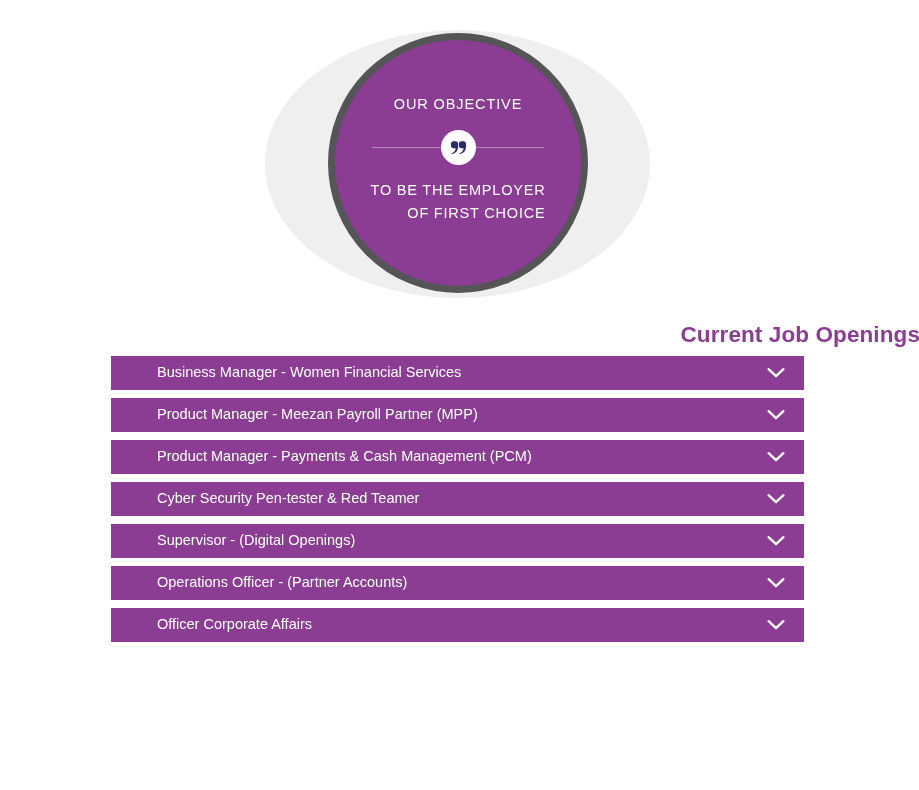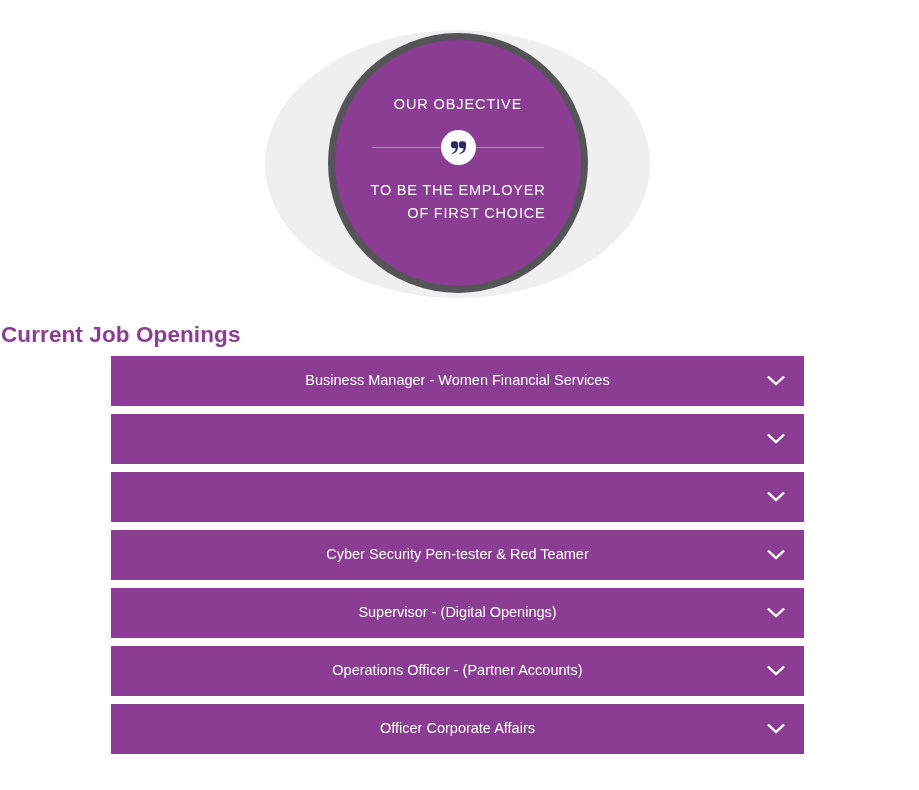--- a/index.html
+++ b/index.html
@@ -104,43 +104,43 @@
     line-height: 1.55;
     white-space: pre-line;
   }
 
   
   .section-heading {
     position: absolute;
     left: 1px;
     top: 322px;
     width: 919px;
-    text-align: left;
+    text-align: right;
     color: #8a3d92;
     font-size: 22.5px;
     font-weight: bold;
     letter-spacing: 0.1px;
   }
 
   
   .accordion {
     position: absolute;
     left: 111px;
     top: 356px;
     width: 693px;
   }
 
   .accordion-item {
     position: relative;
-    height: 50px;
+    height: 34px;
     margin-bottom: 8px;
     background: #8a3d92;
     display: flex;
     align-items: center;
-    justify-content: center;
+    justify-content: flex-start;
     cursor: pointer;
   }
   .accordion-item:last-child { margin-bottom: 0; }
 
   .accordion-label {
     color: #ffffff;
     font-size: 14.5px;
     font-weight: 400;
     text-align: center;
     padding: 0 46px;
@@ -194,28 +194,30 @@
     <div class="accordion-item">
       <span class="accordion-label">Business Manager - Women Financial Services</span>
       <span class="accordion-chevron">
         <svg width="18" height="12" viewBox="0 0 18 12" xmlns="http://www.w3.org/2000/svg">
           <path d="M1.6 2.2 L9 9.2 L16.4 2.2" fill="none" stroke="#ffffff" stroke-width="2.3" stroke-linecap="round" stroke-linejoin="round"></path>
         </svg>
       </span>
     </div>
 
     <div class="accordion-item">
-      <span class="accordion-chevron">
-        <svg width="18" height="12" viewBox="0 0 18 12" xmlns="http://www.w3.org/2000/svg">
-          <path d="M1.6 2.2 L9 9.2 L16.4 2.2" fill="none" stroke="#ffffff" stroke-width="2.3" stroke-linecap="round" stroke-linejoin="round"></path>
-        </svg>
-      </span>
-    </div>
-
-    <div class="accordion-item">
+      <span class="accordion-label">Product Manager - Meezan Payroll Partner (MPP)</span>
+      <span class="accordion-chevron">
+        <svg width="18" height="12" viewBox="0 0 18 12" xmlns="http://www.w3.org/2000/svg">
+          <path d="M1.6 2.2 L9 9.2 L16.4 2.2" fill="none" stroke="#ffffff" stroke-width="2.3" stroke-linecap="round" stroke-linejoin="round"></path>
+        </svg>
+      </span>
+    </div>
+
+    <div class="accordion-item">
+      <span class="accordion-label">Product Manager - Payments &amp; Cash Management (PCM)</span>
       <span class="accordion-chevron">
         <svg width="18" height="12" viewBox="0 0 18 12" xmlns="http://www.w3.org/2000/svg">
           <path d="M1.6 2.2 L9 9.2 L16.4 2.2" fill="none" stroke="#ffffff" stroke-width="2.3" stroke-linecap="round" stroke-linejoin="round"></path>
         </svg>
       </span>
     </div>
 
     <div class="accordion-item">
       <span class="accordion-label">Cyber Security Pen-tester &amp; Red Teamer</span>
       <span class="accordion-chevron">

